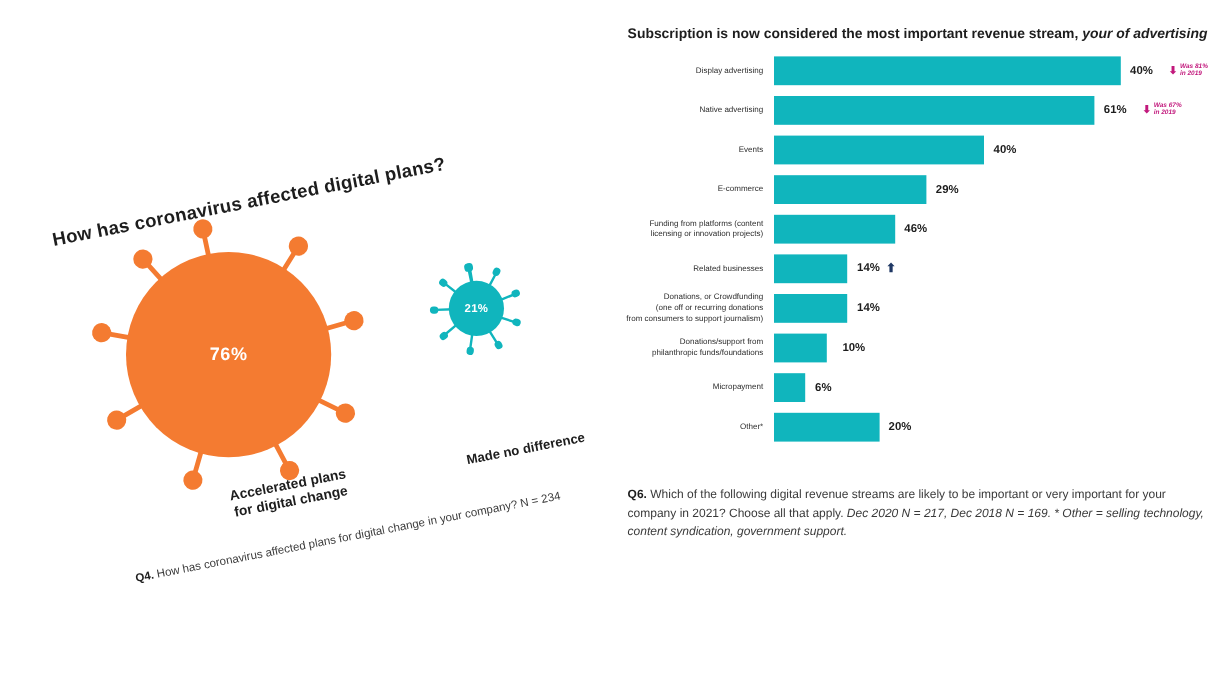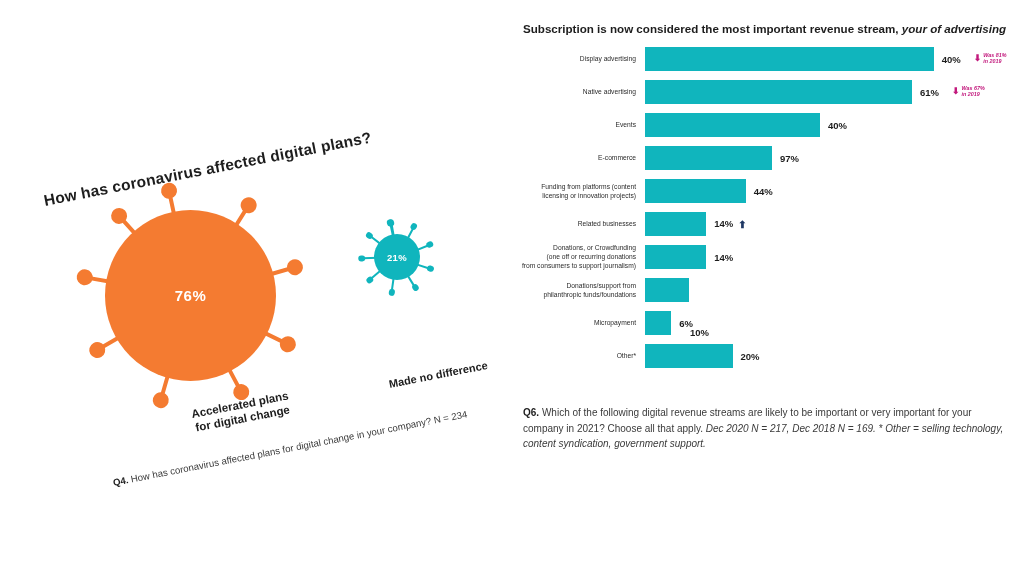--- a/index.html
+++ b/index.html
@@ -257,31 +257,31 @@
             <div class="bar-fill" style="width: 175px; background: rgb(16, 181, 189);"></div>
             <div class="bar-val" style="left: 183px;">40%</div>
           </div>
         </div>
         <div class="bar-row" style="height: 33px;">
           <div class="bar-cat">
             <div>E-commerce</div>
           </div>
           <div class="bar-track">
             <div class="bar-fill" style="width: 126.875px; background: rgb(16, 181, 189);"></div>
-            <div class="bar-val" style="left: 134.875px;">97%</div>
+            <div class="bar-val" style="left: 134.875px;">29%</div>
           </div>
         </div>
         <div class="bar-row" style="height: 33px;">
           <div class="bar-cat">
             <div>Funding from platforms (content</div>
             <div>licensing or innovation projects)</div>
           </div>
           <div class="bar-track">
             <div class="bar-fill" style="width: 100.625px; background: rgb(16, 181, 189);"></div>
-            <div class="bar-val" style="left: 108.625px;">44%</div>
+            <div class="bar-val" style="left: 108.625px;">46%</div>
           </div>
         </div>
         <div class="bar-row" style="height: 33px;">
           <div class="bar-cat">
             <div>Related businesses</div>
           </div>
           <div class="bar-track">
             <div class="bar-fill" style="width: 61.25px; background: rgb(16, 181, 189);"></div>
             <div class="bar-val" style="left: 69.25px;">14%<span class="arrow-up" style="color: rgb(31, 56, 100);">⬆</span></div>
           </div>
@@ -297,21 +297,21 @@
             <div class="bar-val" style="left: 69.25px;">14%</div>
           </div>
         </div>
         <div class="bar-row" style="height: 33px;">
           <div class="bar-cat">
             <div>Donations/support from</div>
             <div>philanthropic funds/foundations</div>
           </div>
           <div class="bar-track">
             <div class="bar-fill" style="width: 43.75px; background: rgb(16, 181, 189);"></div>
-            <div class="bar-val" style="left: 45px; margin-top: 42px;">10%</div>
+            <div class="bar-val" style="left: 57px;">10%</div>
           </div>
         </div>
         <div class="bar-row" style="height: 33px;">
           <div class="bar-cat">
             <div>Micropayment</div>
           </div>
           <div class="bar-track">
             <div class="bar-fill" style="width: 26.25px; background: rgb(16, 181, 189);"></div>
             <div class="bar-val" style="left: 34.25px;">6%</div>
           </div>

